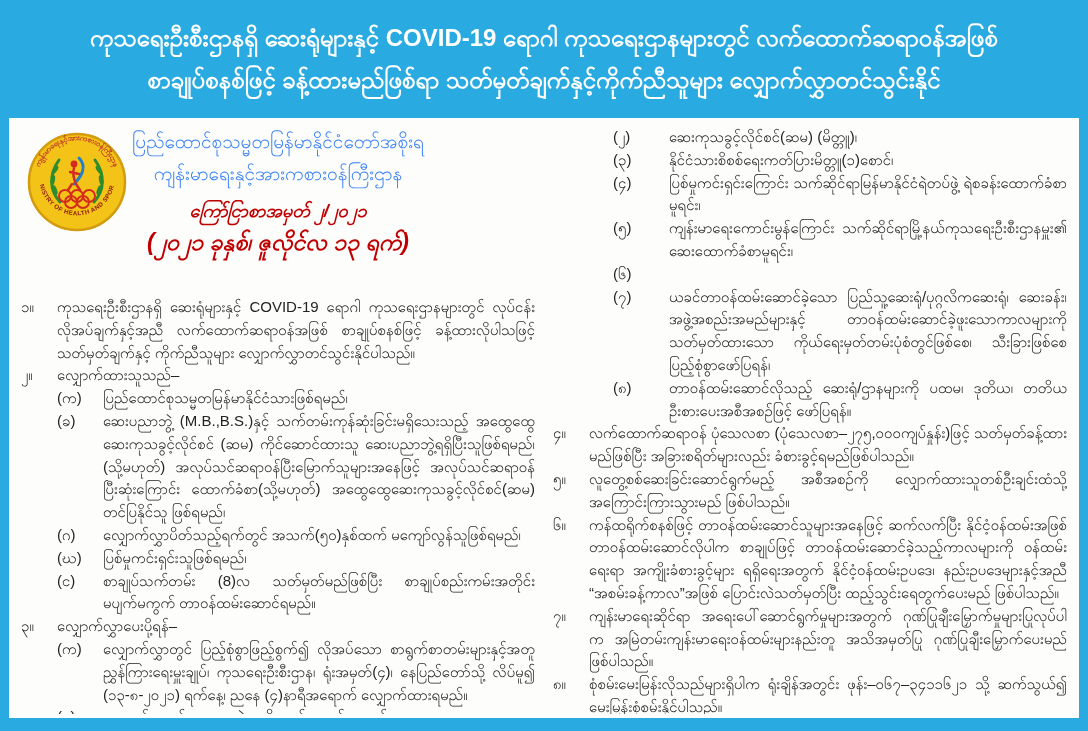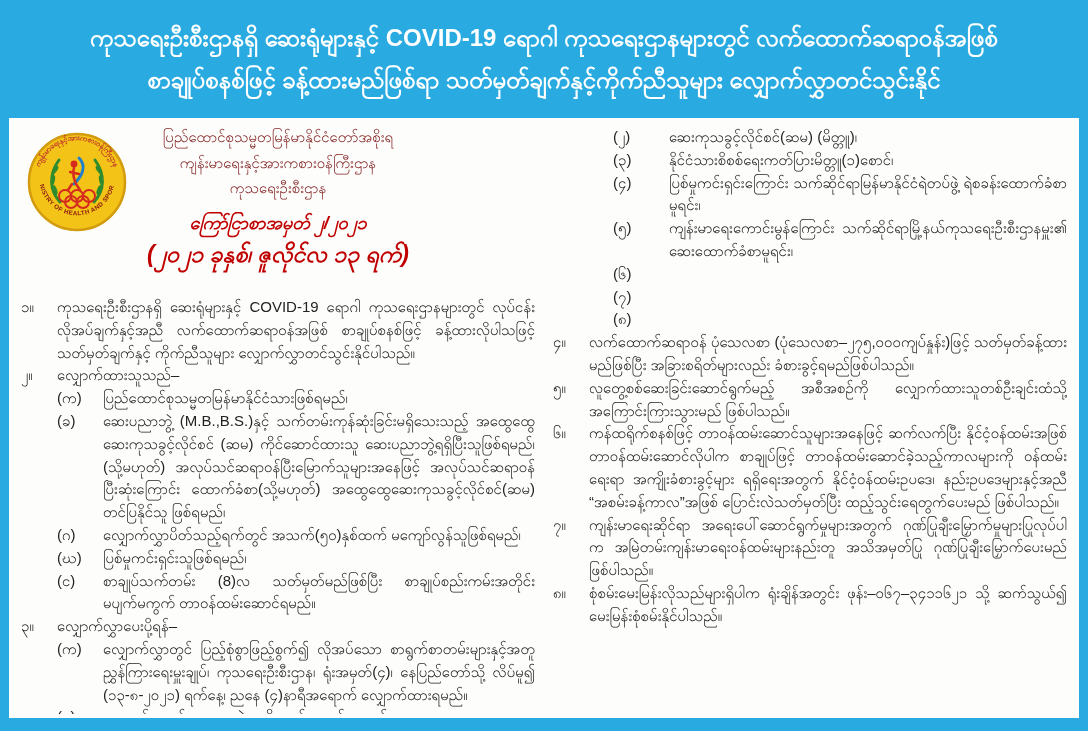--- a/index.html
+++ b/index.html
@@ -8,21 +8,21 @@
   .banner{height:118px;flex:none;display:flex;flex-direction:column;justify-content:center;align-items:center;
           gap:16px;color:#ffffff;font-weight:bold;font-size:24px;text-align:center;line-height:1.1;}
   .banner div{white-space:nowrap;}
   .page{flex:1;margin:0 9px 13px 9px;background:#fdfdfc;display:flex;gap:18px;
         padding:8px 12px 4px 12px;box-sizing:border-box;overflow:hidden;}
   .col{flex:1;min-width:0;font-size:15px;line-height:1.52;color:#232323;text-align:justify;overflow:hidden;}
 
   
   .letterhead{position:relative;text-align:center;margin-bottom:10px;min-height:160px;}
   .logo{position:absolute;left:6px;top:6px;width:100px;height:100px;}
-  .lh-line{font-size:15px;line-height:1.7;color:#7f1d1d;font-family:Liberation Mono, monospace;}
+  .lh-line{font-size:19px;line-height:1.7;color:#3b82f6;}
   .lh-red{color:#c00000;font-weight:bold;font-size:18px;margin-top:8px;line-height:1.4;font-style:italic;}
   .lh-red.small{font-size:23px;margin-top:2px;}
 
   
   .row{display:flex;}
   .row .n{flex:0 0 36px;}
   .row .t{flex:1;}
   .sub{display:flex;margin-left:36px;}
   .sub .lbl{flex:0 0 46px;}
   .sub .t{flex:1;}
@@ -82,21 +82,20 @@
             <text font-size="7.5" fill="#c0392b" font-weight="bold">
               <textPath href="#arcTop" startOffset="50%" text-anchor="middle">ကျန်းမာရေးနှင့်အားကစားဝန်ကြီးဌာန</textPath>
             </text>
             <text font-size="6.2" fill="#8b1a10" font-weight="bold" letter-spacing="0.4">
               <textPath href="#arcBot" startOffset="50%" text-anchor="middle">MINISTRY OF HEALTH AND SPORTS</textPath>
             </text>
           </svg>
         </div>
         <div class="lh-line">ပြည်ထောင်စုသမ္မတမြန်မာနိုင်ငံတော်အစိုးရ</div>
         <div class="lh-line">ကျန်းမာရေးနှင့်အားကစားဝန်ကြီးဌာန</div>
-        <div class="lh-line">ကုသရေးဦးစီးဌာန</div>
         <div class="lh-red">ကြော်ငြာစာအမှတ် ၂/၂၀၂၁</div>
         <div class="lh-red small">(၂၀၂၁ ခုနှစ်၊ ဇူလိုင်လ ၁၃ ရက်)</div>
       </div>
 
       <div class="row">
         <span class="n">၁။</span>
         <span class="t">ကုသရေးဦးစီးဌာနရှိ ဆေးရုံများနှင့် COVID-19 ရောဂါ ကုသရေးဌာနများတွင် လုပ်ငန်းလိုအပ်ချက်နှင့်အညီ လက်ထောက်ဆရာဝန်အဖြစ် စာချုပ်စနစ်ဖြင့် ခန့်ထားလိုပါသဖြင့် သတ်မှတ်ချက်နှင့် ကိုက်ညီသူများ လျှောက်လွှာတင်သွင်းနိုင်ပါသည်။</span>
       </div>
 
       <div class="row">
@@ -155,23 +154,25 @@
       </div>
       <div class="att">
         <span class="lbl">(၅)</span>
         <span class="t">ကျန်းမာရေးကောင်းမွန်ကြောင်း သက်ဆိုင်ရာမြို့နယ်ကုသရေးဦးစီးဌာနမှူး၏ ဆေးထောက်ခံစာမူရင်း၊</span>
       </div>
       <div class="att">
         <span class="lbl">(၆)</span>
       </div>
       <div class="att">
         <span class="lbl">(၇)</span>
+        <span class="t">ယခင်တာဝန်ထမ်းဆောင်ခဲ့သော ပြည်သူ့ဆေးရုံ/ပုဂ္ဂလိကဆေးရုံ၊ ဆေးခန်း၊ အဖွဲ့အစည်းအမည်များနှင့် တာဝန်ထမ်းဆောင်ခဲ့ဖူးသောကာလများကို သတ်မှတ်ထားသော ကိုယ်ရေးမှတ်တမ်းပုံစံတွင်ဖြစ်စေ၊ သီးခြားဖြစ်စေ ပြည့်စုံစွာဖော်ပြရန်၊</span>
       </div>
       <div class="att">
         <span class="lbl">(၈)</span>
+        <span class="t">တာဝန်ထမ်းဆောင်လိုသည့် ဆေးရုံ/ဌာနများကို ပထမ၊ ဒုတိယ၊ တတိယ ဦးစားပေးအစီအစဉ်ဖြင့် ဖော်ပြရန်။</span>
       </div>
 
       <div class="row">
         <span class="n">၄။</span>
         <span class="t">လက်ထောက်ဆရာဝန် ပုံသေလစာ (ပုံသေလစာ–၂၇၅,၀၀၀ကျပ်နှုန်း)ဖြင့် သတ်မှတ်ခန့်ထားမည်ဖြစ်ပြီး အခြားစရိတ်များလည်း ခံစားခွင့်ရမည်ဖြစ်ပါသည်။</span>
       </div>
       <div class="row">
         <span class="n">၅။</span>
         <span class="t">လူတွေ့စစ်ဆေးခြင်းဆောင်ရွက်မည့် အစီအစဉ်ကို လျှောက်ထားသူတစ်ဦးချင်းထံသို့ အကြောင်းကြားသွားမည် ဖြစ်ပါသည်။</span>
       </div>

